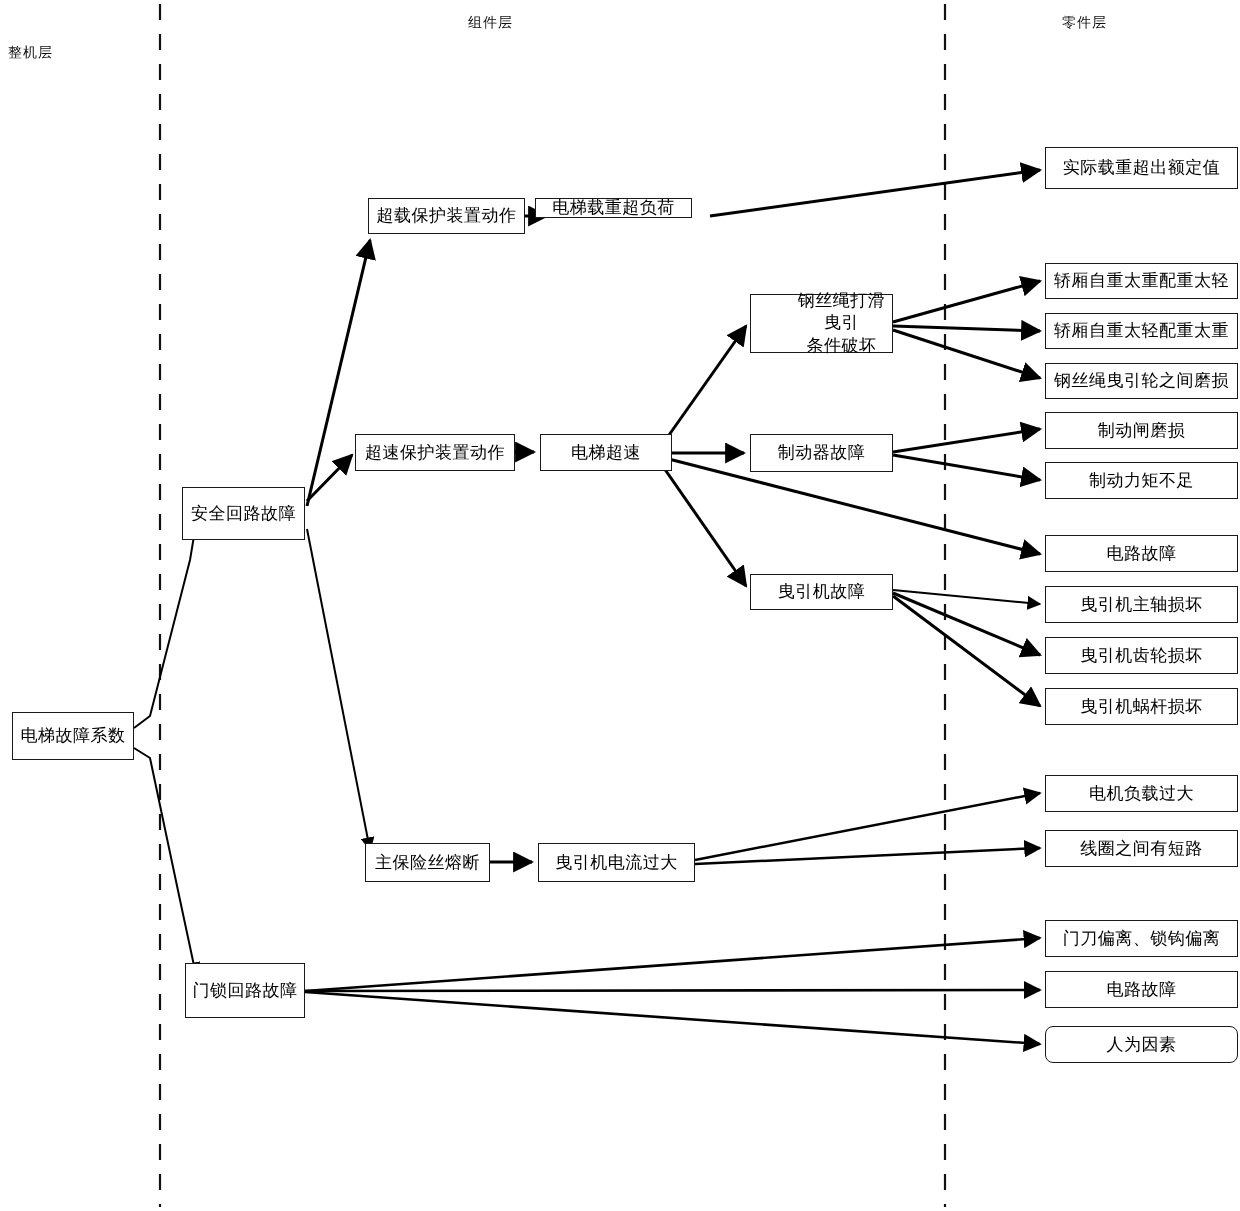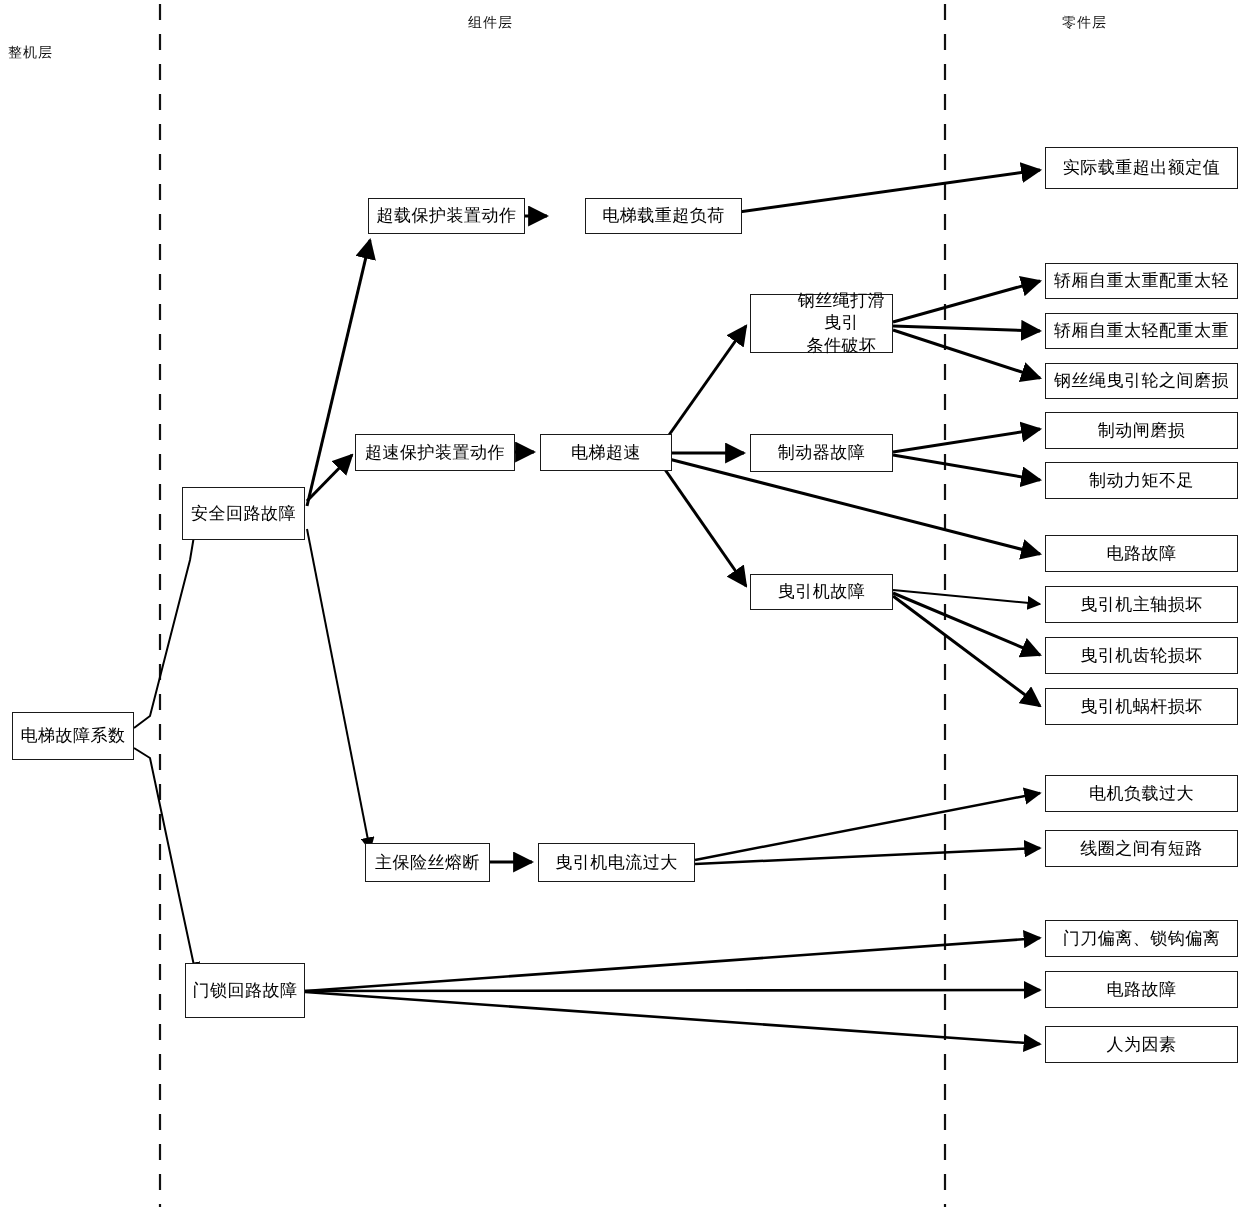--- a/index.html
+++ b/index.html
@@ -120,21 +120,21 @@
   </svg>
 
   <div class="layer-title" style="left:8px; top:44px;">整机层</div>
   <div class="layer-title" style="left:468px; top:14px;">组件层</div>
   <div class="layer-title" style="left:1062px; top:14px;">零件层</div>
 
   <div class="node" style="left:12px; top:712px; width:122px; height:48px;">电梯故障系数</div>
   <div class="node" style="left:182px; top:487px; width:123px; height:53px;">安全回路故障</div>
   <div class="node" style="left:185px; top:963px; width:120px; height:55px;">门锁回路故障</div>
   <div class="node" style="left:368px; top:198px; width:157px; height:36px;">超载保护装置动作</div>
-  <div class="node" style="left:585px; top:198px; width:157px; height:36px;">电梯载重超负荷</div>
+  <div class="node" style="left:535px; top:198px; width:157px; height:20px;">电梯载重超负荷</div>
   <div class="node" style="left:355px; top:434px; width:160px; height:37px;">超速保护装置动作</div>
   <div class="node" style="left:540px; top:434px; width:132px; height:37px;">电梯超速</div>
   <div class="node two-line" style="left:750px; top:294px; width:143px; height:59px;">钢丝绳打滑曳引
 条件破坏</div>
   <div class="node" style="left:750px; top:434px; width:143px; height:38px;">制动器故障</div>
   <div class="node" style="left:750px; top:574px; width:143px; height:36px;">曳引机故障</div>
   <div class="node" style="left:365px; top:843px; width:125px; height:39px;">主保险丝熔断</div>
   <div class="node" style="left:538px; top:843px; width:157px; height:39px;">曳引机电流过大</div>
 
   <div class="node" style="left:1045px; top:147px; width:193px; height:42px;">实际载重超出额定值</div>
@@ -144,15 +144,15 @@
   <div class="node" style="left:1045px; top:412px; width:193px; height:37px;">制动闸磨损</div>
   <div class="node" style="left:1045px; top:462px; width:193px; height:37px;">制动力矩不足</div>
   <div class="node" style="left:1045px; top:535px; width:193px; height:37px;">电路故障</div>
   <div class="node" style="left:1045px; top:586px; width:193px; height:37px;">曳引机主轴损坏</div>
   <div class="node" style="left:1045px; top:637px; width:193px; height:37px;">曳引机齿轮损坏</div>
   <div class="node" style="left:1045px; top:688px; width:193px; height:37px;">曳引机蜗杆损坏</div>
   <div class="node" style="left:1045px; top:775px; width:193px; height:37px;">电机负载过大</div>
   <div class="node" style="left:1045px; top:830px; width:193px; height:37px;">线圈之间有短路</div>
   <div class="node" style="left:1045px; top:920px; width:193px; height:37px;">门刀偏离、锁钩偏离</div>
   <div class="node" style="left:1045px; top:971px; width:193px; height:37px;">电路故障</div>
-  <div class="node" style="left:1045px; top:1026px; width:193px; height:37px;">人为因素</div>
+  <div class="node" style="left:1045px; top:1026px; width:193px; height:37px;border-radius:8px;">人为因素</div>
 
 </div>
 
 </body></html>

